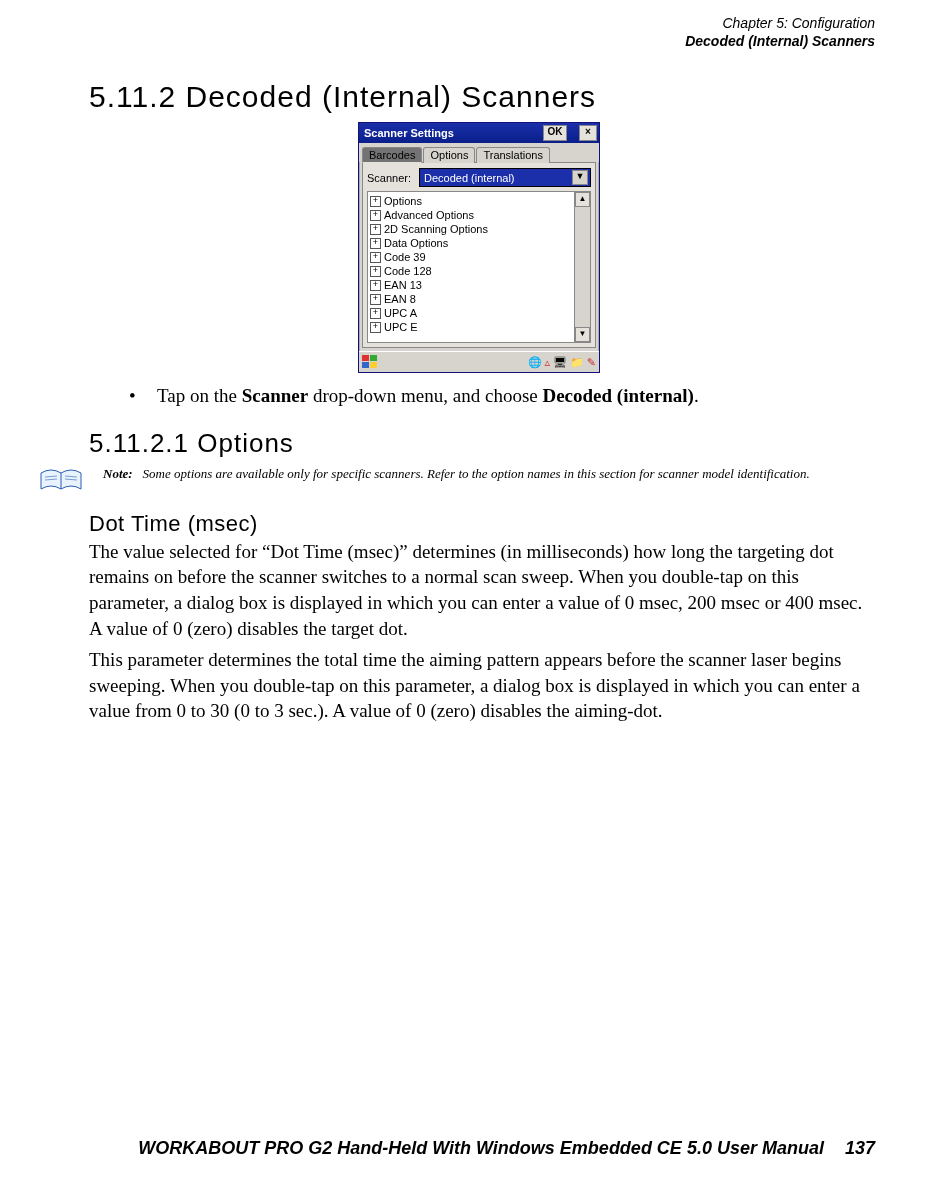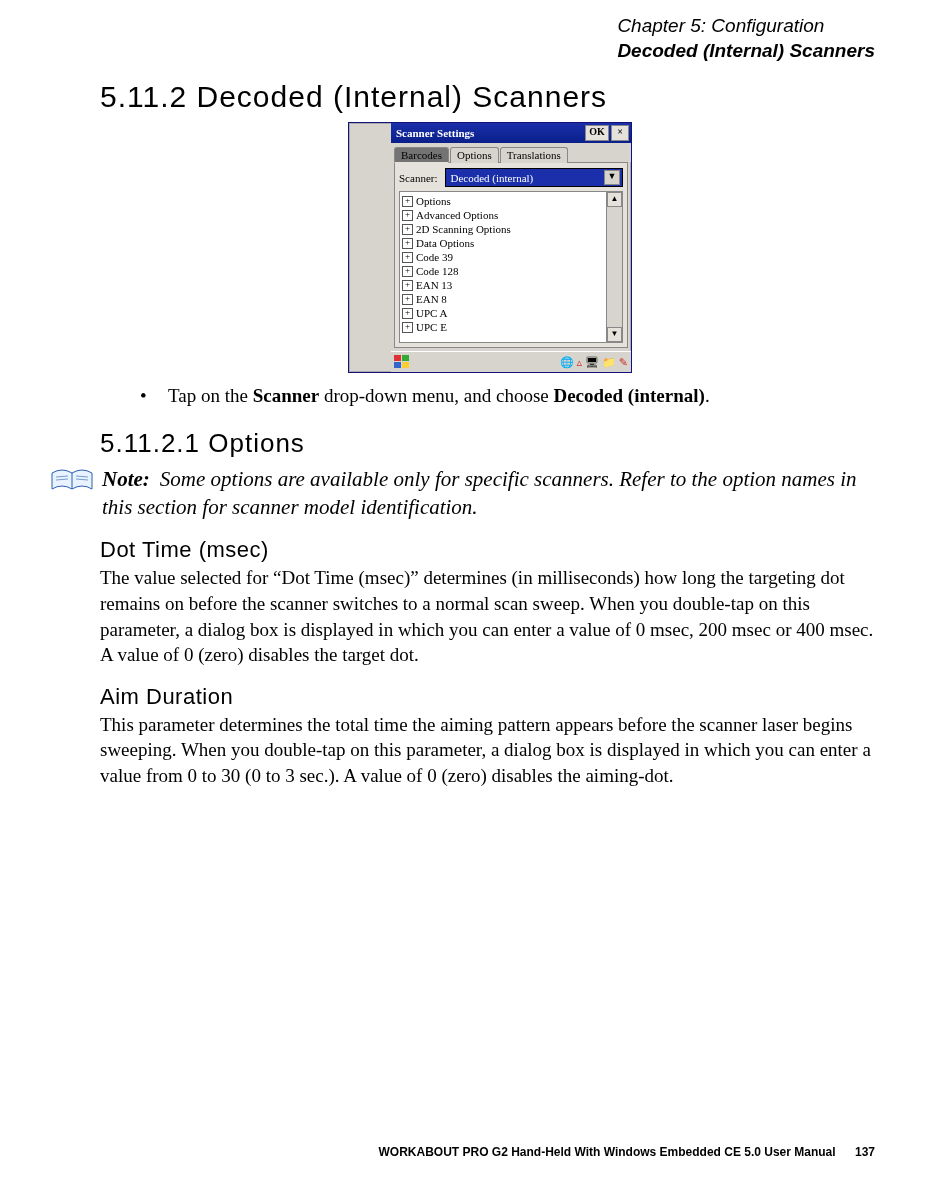--- a/index.html
+++ b/index.html
@@ -10,29 +10,30 @@
     background: #fff;
     font-family: "Times New Roman", Times, serif;
     color: #000;
     position: relative;
     box-sizing: border-box;
   }
   .header {
     position: absolute;
     top: 14px;
     right: 60px;
+    text-align: right;
     font-style: italic;
     font-family: Arial, Helvetica, sans-serif;
-    font-size: 19px;
+    font-size: 14px;
     line-height: 1.3;
   }
   .content {
     position: absolute;
     top: 80px;
-    left: 100px;
+    left: 89px;
     width: 780px;
   }
   h2.section-heading {
     font-family: "Arial Narrow", Arial, sans-serif;
     font-weight: 500;
     font-stretch: condensed;
     font-size: 30px;
     letter-spacing: 1px;
     margin: 0 0 8px 0;
   }
@@ -80,50 +81,51 @@
     margin-top: 6px;
   }
   .note-icon {
     flex: 0 0 auto;
     margin-left: -50px;
     margin-right: 8px;
     margin-top: 2px;
   }
   .note-icon svg { display: block; }
   .note-text {
-    font-size: 21px;
+    font-size: 13px;
     line-height: 1.35;
     font-style: italic;
+    margin-left: 12px;
   }
   .note-label {
     font-weight: bold;
     margin-right: 10px;
   }
   .footer {
     position: absolute;
     bottom: 34px;
     right: 60px;
     font-family: Arial, Helvetica, sans-serif;
+    font-style: italic;
     font-weight: bold;
-    font-size: 12px;
+    font-size: 18px;
   }
   .footer .page {
     margin-left: 16px;
   }
 
   
   .ss {
     width: 240px;
     margin: 6px auto 10px auto;
     border: 1px solid #117;
     background: #d6d4cd;
     box-shadow: 0 0 0 1px #aaa inset;
-    font-family: Liberation Serif, serif;
+    font-family: Liberation Sans, sans-serif;
     font-size: 11px;
-    padding-left: 42px;
   }
   .ss-title {
     background: linear-gradient(#1a2fa9, #0a1f8a);
     color: #fff;
     display: flex;
     align-items: center;
     justify-content: space-between;
     padding: 1px 2px 1px 5px;
     height: 18px;
     font-weight: bold;
@@ -132,20 +134,21 @@
   .ss-btn {
     background: #e4e2db;
     border: 1px solid #888;
     color: #000;
     font-weight: bold;
     font-size: 10px;
     width: 22px;
     height: 14px;
     line-height: 12px;
     text-align: center;
+    margin-left: 10px;
   }
   .ss-btn.close { width: 16px; }
   .ss-tabs {
     display: flex;
     gap: 0;
     padding: 3px 3px 0 3px;
     background: #d6d4cd;
   }
   .ss-tab {
     border: 1px solid #888;
@@ -386,21 +389,20 @@
       </svg>
     </span>
     <div class="note-text">
       <span class="note-label">Note:</span><span>Some options are available only for specific scanners. Refer to the option names in this section for scanner model identification.</span>
     </div>
   </div>
 
   <h4 class="param-heading">Dot Time (msec)</h4>
   <p class="body">The value selected for “Dot Time (msec)” determines (in milliseconds) how long the targeting dot remains on before the scanner switches to a normal scan sweep. When you double-tap on this parameter, a dialog box is displayed in which you can enter a value of 0 msec, 200 msec or 400 msec. A value of 0 (zero) disables the target dot.</p>
 
-  <h4 class="param-heading">Aim Duration</h4>
   <p class="body">This parameter determines the total time the aiming pattern appears before the scanner laser begins sweeping. When you double-tap on this parameter, a dialog box is displayed in which you can enter a value from 0 to 30 (0 to 3 sec.). A value of 0 (zero) disables the aiming-dot.</p>
 
 </div>
 
 <div class="footer">
   <span>WORKABOUT PRO G2 Hand-Held With Windows Embedded CE 5.0 User Manual</span>
   <span class="page">137</span>
 </div>
 
 </body></html>

